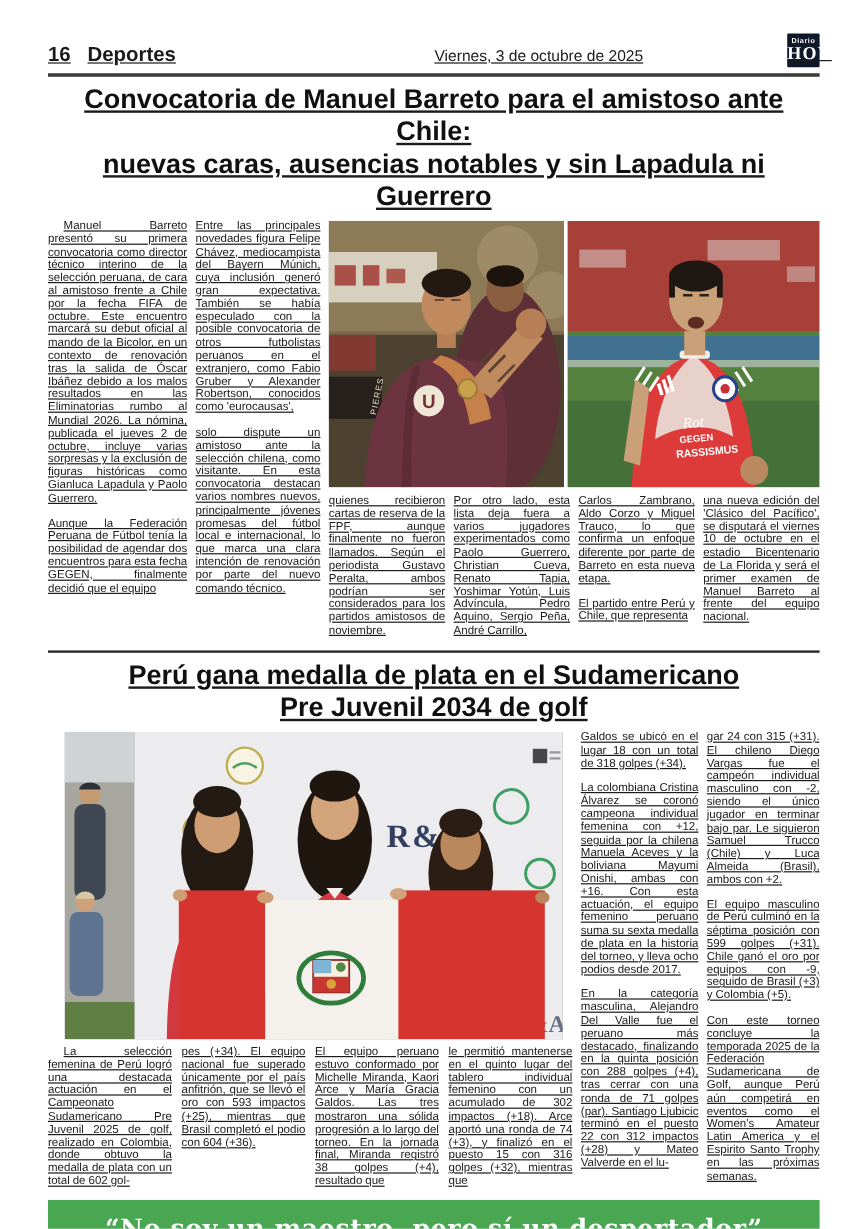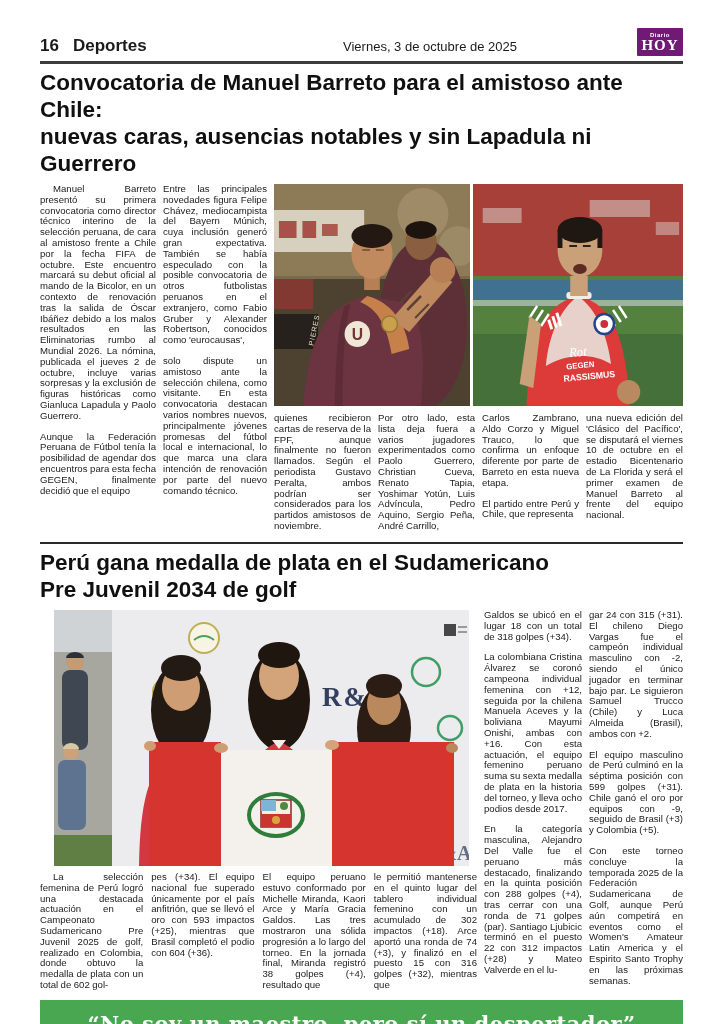--- a/index.html
+++ b/index.html
@@ -1,32 +1,32 @@
 <!DOCTYPE html>
 <html lang="es"><head>
 <meta charset="utf-8">
 <style>
   * { margin:0; padding:0; box-sizing:border-box; }
   html,body { width:723px; height:1024px; background:#ffffff; overflow:hidden;
     font-family:"Liberation Sans", sans-serif; color:#1b1b1b; }
-  .page { width:723px; height:1024px; padding:24px 40px 0 40px; }
+  .page { width:723px; height:1024px; padding:24px 40px 0 40px;text-decoration:underline; }
 
   
   .masthead { display:flex; align-items:flex-end; justify-content:space-between; height:32px; }
   .mast-left { display:flex; align-items:baseline; gap:14px; font-weight:bold; font-size:17px; }
   .mast-date { font-size:13px; margin-left:auto; margin-right:120px; padding-bottom:2px; }
-  .logo-box { width:46px; height:28px; background:#701a75; color:#fff; text-align:center;
+  .logo-box { width:27px; height:28px; background:#0f172a; color:#fff; text-align:center;
     display:flex; flex-direction:column; justify-content:center; line-height:1; border-radius:1px; }
   .logo-top { font-size:6px; font-weight:bold; letter-spacing:.5px; }
   .logo-main { font-size:15px; font-weight:bold; letter-spacing:1px; font-family:"Liberation Serif", serif; }
   .rule-thick { border:none; border-top:3px solid #3d3d3d; margin:5px 0 4px 0; }
   .rule-thin  { border:none; border-top:2px solid #2a2a2a; margin:6px 0 2px 0; }
 
   
-  .headline { text-align:left; font-weight:bold; font-size:22.5px; line-height:1.2; color:#101010; margin:5px 0 7px 0; }
+  .headline { text-align:center; font-weight:bold; font-size:22.5px; line-height:1.2; color:#101010; margin:5px 0 7px 0; }
 
   
   .bodytxt p { font-size:9.6px; line-height:10.8px; text-align:justify; margin-bottom:10px;
     hyphens:auto; -webkit-hyphens:auto; word-spacing:-0.2px; }
   .indent { text-indent:13px; }
 
   
   .a1-grid { display:grid; grid-template-columns:116px 104px repeat(4,1fr);
     grid-template-rows:222px 1fr; column-gap:7px; row-gap:7px; height:352px; overflow:hidden; }
   .a1-col1 { grid-column:1; grid-row:1 / span 2; }

